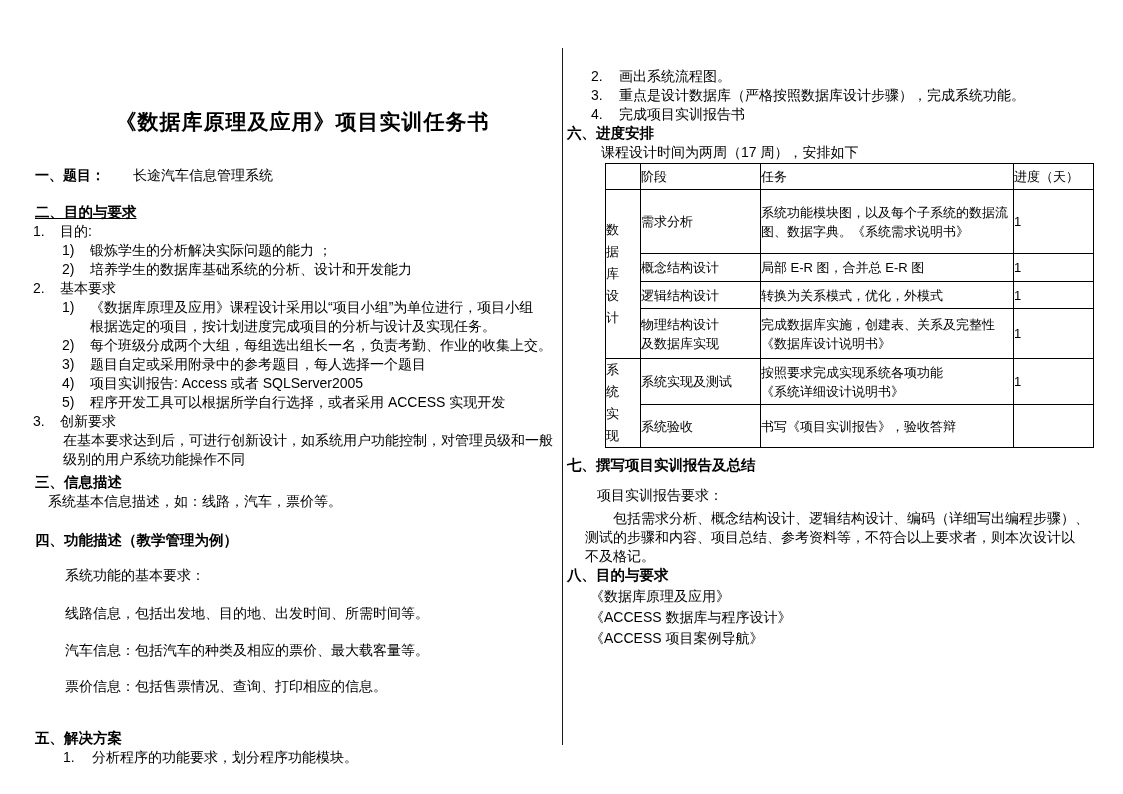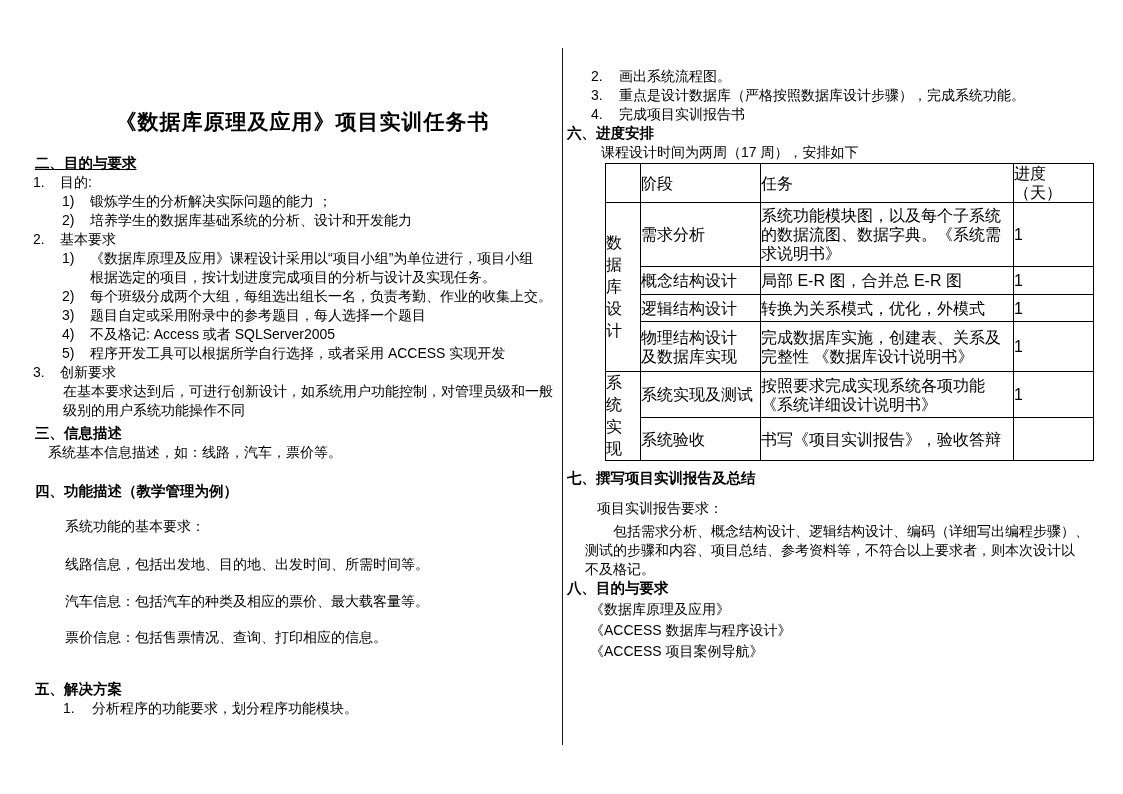--- a/index.html
+++ b/index.html
@@ -44,21 +44,21 @@
   .r-head{font-weight:bold;font-size:14.5px;line-height:19px;padding-left:2px;}
   .s6-intro{margin-left:36px;}
   .s7-head{margin-top:8px;}
   .req-label{margin-top:11px;margin-left:32px;}
   .req-text{margin-top:4px;margin-left:20px;white-space:pre-line;text-indent:28px;}
   .refs{margin-left:25px;}
   .ref-line{margin-top:2px;}
 
   
   table.sched{border-collapse:collapse;margin:1px 0 0 40px;table-layout:fixed;width:488px;
-              font-size:16px;line-height:19px;}
+              font-size:13px;line-height:19px;}
   table.sched td,table.sched th{border:1px solid #000;padding:0;vertical-align:middle;
               font-weight:normal;text-align:left;overflow:hidden;}
   col.c-group{width:35px;} col.c-stage{width:120px;} col.c-task{width:253px;} col.c-prog{width:80px;}
   tr.hrow{height:26px;}
   tr.r1{height:64px;} tr.r2{height:28px;} tr.r3{height:27px;}
   tr.r4{height:50px;} tr.r5{height:46px;} tr.r6{height:43px;}
   td.cell-stage{padding-left:8px;white-space:pre-line;}
   td.cell-task{padding-left:7px;padding-right:4px;white-space:pre-line;}
   td.cell-prog{padding-left:8px;}
   th.cell-prog{padding-left:6px;font-weight:bold;}
@@ -67,20 +67,24 @@
 </style>
 </head>
 <body>
 
 <div class="page">
   <div class="divider"></div>
 
   <div class="col-left">
     <div class="doc-title">《数据库原理及应用》项目实训任务书</div>
 
+    <div class="s1-row">
+      <span class="s1-head">一、题目：</span>
+      <span>长途汽车信息管理系统</span>
+    </div>
 
     <div class="h-sec s2-head">二、目的与要求</div>
 
     <div class="row lvl1">
       <span class="num">1.</span>
       <span class="txt">目的:</span>
     </div>
     <div class="row lvl2">
       <span class="num-sub">1)</span>
       <span class="txt">锻炼学生的分析解决实际问题的能力 ；</span>
@@ -102,21 +106,21 @@
     <div class="row lvl2">
       <span class="num-sub">2)</span>
       <span class="txt">每个班级分成两个大组，每组选出组长一名，负责考勤、作业的收集上交。</span>
     </div>
     <div class="row lvl2">
       <span class="num-sub">3)</span>
       <span class="txt">题目自定或采用附录中的参考题目，每人选择一个题目</span>
     </div>
     <div class="row lvl2">
       <span class="num-sub">4)</span>
-      <span class="txt">不及格记: Access 或者 SQLServer2005</span>
+      <span class="txt">项目实训报告: Access 或者 SQLServer2005</span>
     </div>
     <div class="row lvl2">
       <span class="num-sub">5)</span>
       <span class="txt">程序开发工具可以根据所学自行选择，或者采用 ACCESS 实现开发</span>
     </div>
 
     <div class="row lvl1">
       <span class="num">3.</span>
       <span class="txt">创新要求</span>
     </div>

